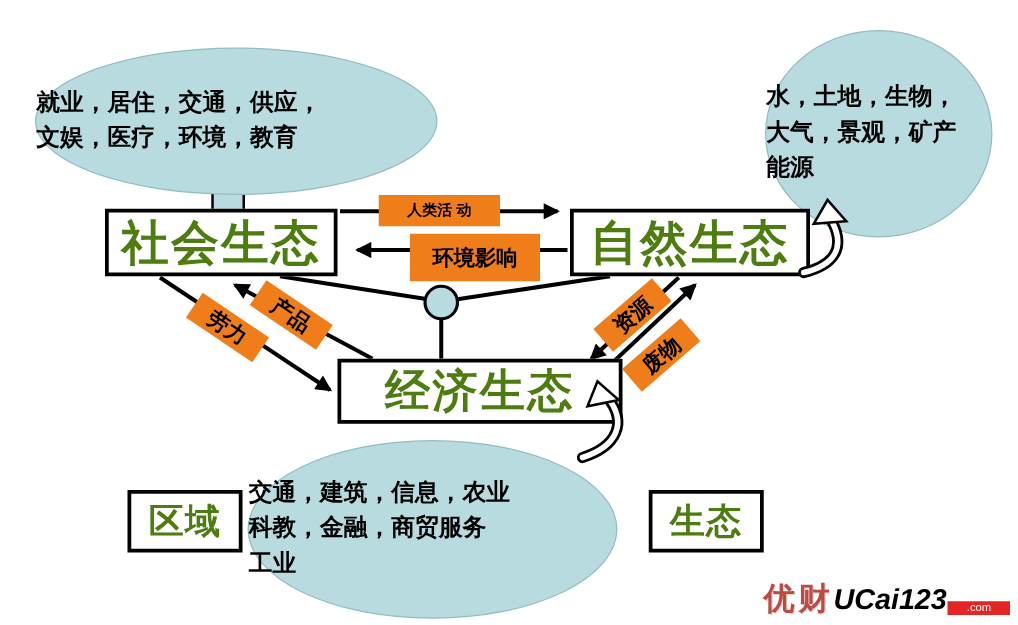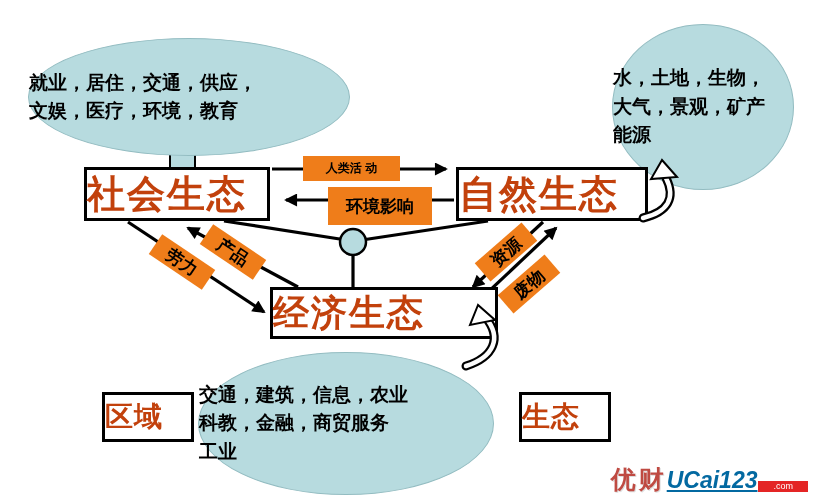--- a/index.html
+++ b/index.html
@@ -34,22 +34,23 @@
     color: #000;
     font-size: 19px;
     line-height: 1.5;
   }
   .node {
     position: absolute;
     background: #ffffff;
     border: 3px solid #000000;
     display: flex;
     align-items: center;
-    font-weight: 700;
-    color: #c2410c;
+    justify-content: center;
+    font-weight: 700;
+    color: #4d7c0f;
   }
   .flow {
     position: absolute;
     background: #ef7d1a;
     color: #000;
     font-weight: 700;
     display: flex;
     align-items: center;
     justify-content: center;
     font-size: 12px;
@@ -70,22 +71,21 @@
     font-size: 25px;
     font-weight: 700;
     color: #bf4a42;
     letter-spacing: 3px;
     text-shadow: 1px 1px 0 #dddddd;
   }
   .wm-site {
     font-size: 23px;
     font-weight: 800;
     font-style: italic;
-    color: #0369a1;
-    text-decoration: underline;
+    color: #000000;
   }
   .wm-suffix {
     display: inline-block;
     background: #e42525;
     color: #ffffff;
     font-size: 9px;
     font-weight: 400;
     padding: 1px 15px;
     margin-left: 1px;
     vertical-align: bottom;

